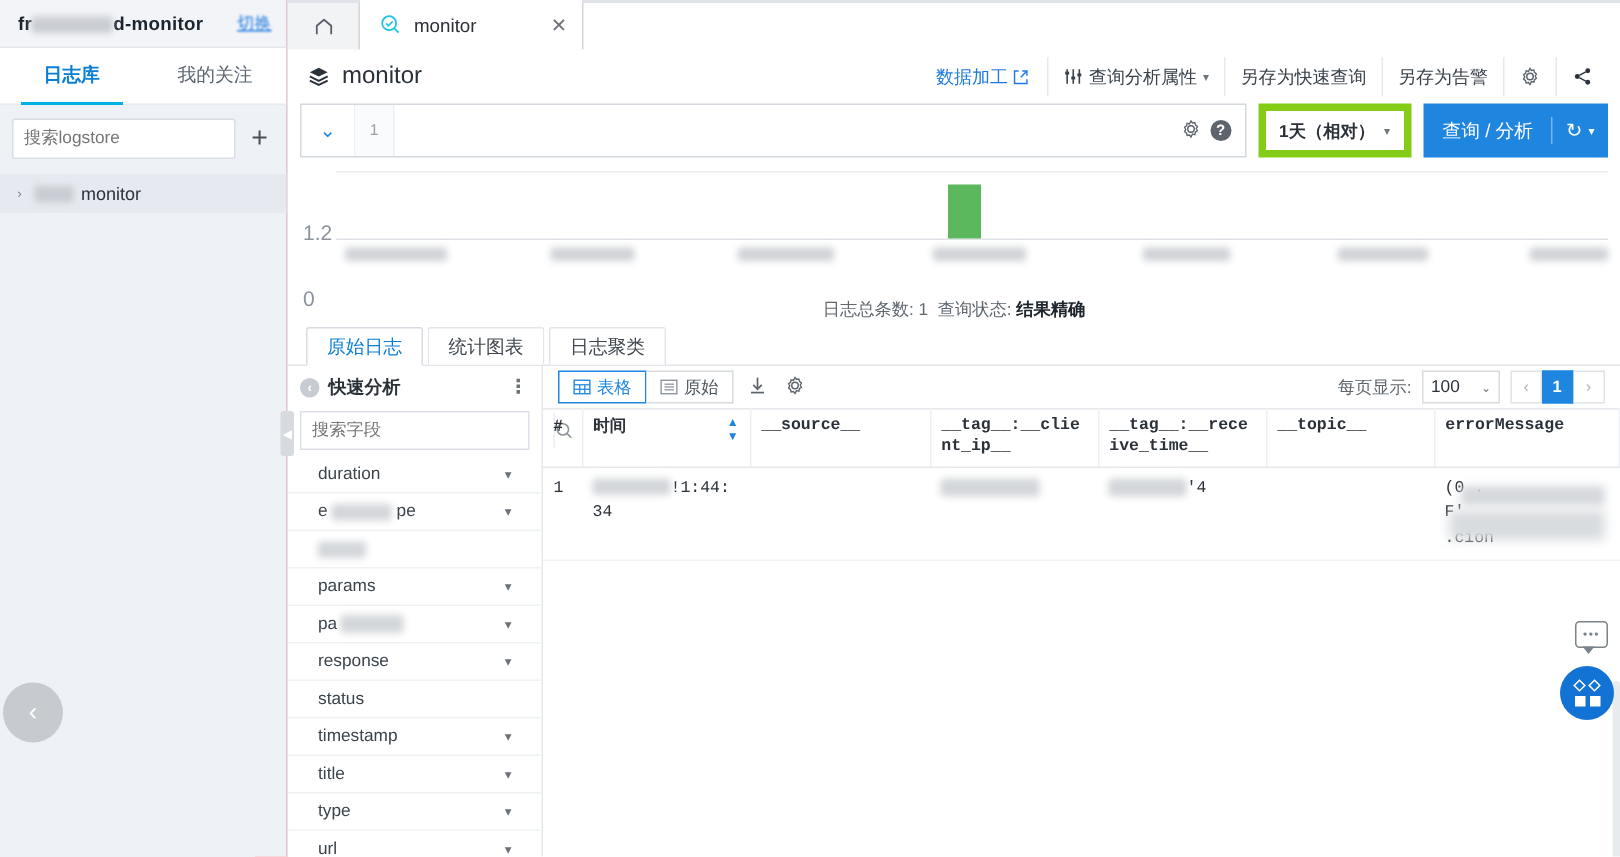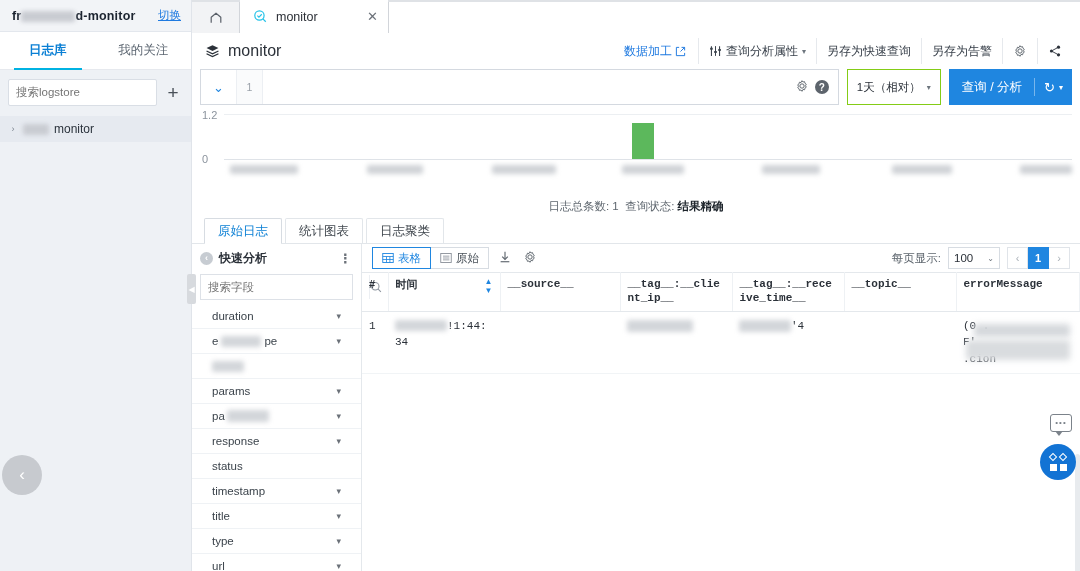--- a/index.html
+++ b/index.html
@@ -114,34 +114,34 @@
   .query-input-wrap {
     flex: 1; border: 1px solid #d4d9e0; background: #fff; display: flex; align-items: stretch;
   }
   .q-chevron { width: 36px; display: flex; align-items: center; justify-content: center; color: #1f86e0; font-size: 13px; border-right: 1px solid #eceff3; }
   .q-lineno { width: 26px; display: flex; align-items: center; justify-content: center; font-size: 10.5px; color: #9aa1a9; background: #fafbfc; border-right: 1px solid #eceff3; }
   .q-text { flex: 1; }
   .q-icons { display: flex; align-items: center; gap: 6px; padding: 0 9px; }
   .icon-circle-gear { color: #5d646c; font-size: 13px; }
   .icon-help { width: 14px; height: 14px; border-radius: 50%; background: #5d646c; color: #fff; font-size: 10px; display: flex; align-items: center; justify-content: center; font-weight: bold; }
   .time-btn {
-    min-width: 92px; border: 1px solid #84cc16; background: #fff;
+    min-width: 92px; border: 5px solid #84cc16; background: #fff;
     display: flex; align-items: center; justify-content: center; gap: 6px;
-    font-size: 11.5px; color: #2b3139; font-weight: normal; padding: 0 9px;
+    font-size: 11.5px; color: #2b3139; font-weight: bold; padding: 0 9px;
   }
   .search-btn {
     background: #1f86e0; color: #fff; display: flex; align-items: center;
     font-size: 12.5px; padding: 0 0 0 13px; min-width: 118px;
   }
   .search-btn .sb-sep { width: 1px; height: 18px; background: rgba(255,255,255,.4); margin: 0 9px 0 12px; }
   .search-btn .sb-refresh { display: flex; align-items: center; gap: 4px; font-size: 13px; padding-right: 9px; }
 
   
   .chart-area { height: 86px; margin: 4px 8px 0 10px; position: relative; }
-  .y-lab { position: absolute; left: 0; font-size: 11px; color: #8b939d; }
+  .y-lab { position: absolute; left: 0; font-size: 14px; color: #8b939d; margin-top: 38px; }
   .grid-line { position: absolute; left: 22px; right: 0; height: 1px; background: #eceff2; }
   .axis-line { position: absolute; left: 22px; right: 0; height: 1px; background: #dfe3e8; }
   .bar {
     position: absolute; background: #5cb85c; width: 22px;
   }
   .xtick {
     position: absolute; bottom: -2px; height: 9px; border-radius: 2px;
     background: #cfd2d6; filter: blur(2.4px);
   }
   .chart-status {

